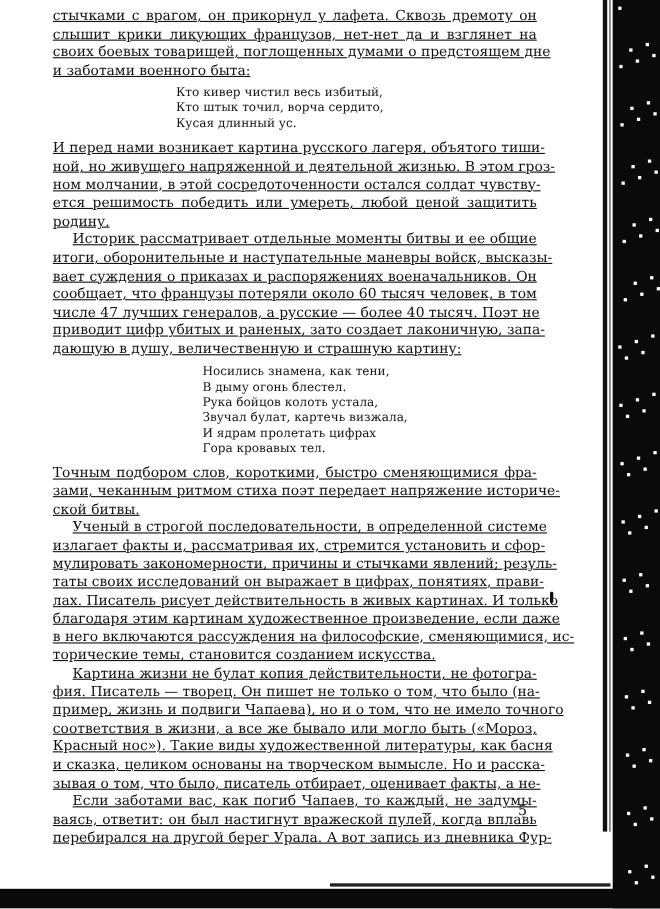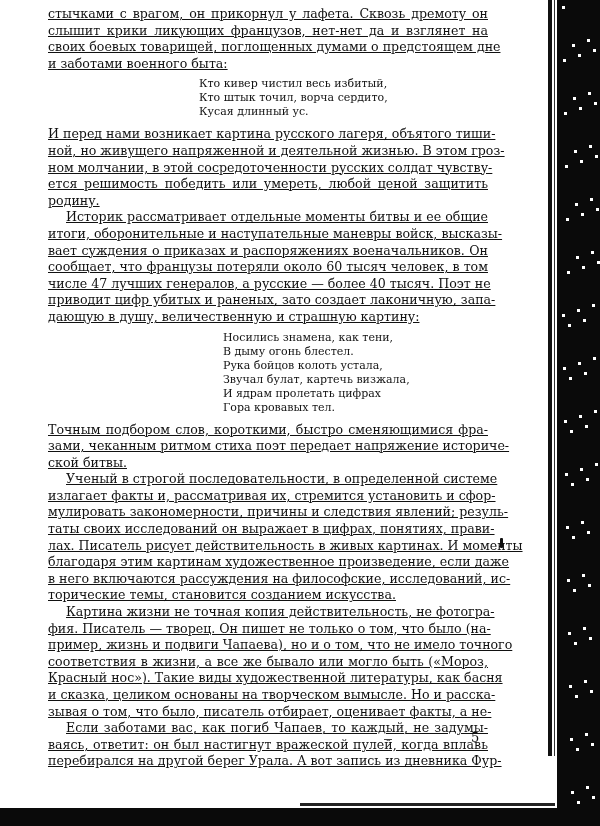--- a/index.html
+++ b/index.html
@@ -3,21 +3,21 @@
   <meta charset="utf-8">
   <style>
     html, body { margin:0; padding:0; }
     body { width:600px; height:826px; background:#fff; position:relative; overflow:hidden;
       font-family:"DejaVu Serif", serif; color:#111; }
     .page { position:absolute; left:48px; top:6px; width:440px; font-size:12.6px; line-height:16.6px; }
     .line { white-space:nowrap; text-align:justify; text-align-last:justify; display:block;text-decoration:underline; }
     .line.last { text-align-last:left; }
     .indent { padding-left:18px; }
     .verse { font-size:11px; line-height:14px; margin:5px 0 7px 0; }
-    .verse .vl { display:block; white-space:nowrap;margin-left:39px; }
+    .verse .vl { display:block; white-space:nowrap; }
     .pagenum { position:absolute; left:471px; top:730px; font-size:13px; }
     .dash { position:absolute; left:384px; top:739px; width:8px; height:1px; background:#444; }
     .rborder { position:absolute; left:548px; top:0; width:4px; height:756px; background:#111; }
     .rborder2 { position:absolute; left:557px; top:0; width:43px; height:826px; background:#0a0a0a; }
     .rline { position:absolute; left:554px; top:0; width:1px; height:756px; background:#333; }
     .bottom-bar { position:absolute; left:0; top:808px; width:600px; height:18px; background:#0a0a0a; }
     .bottom-thin { position:absolute; left:300px; top:803px; width:255px; height:3px; background:#222; }
     .speck { position:absolute; width:3px; height:3px; background:#fff; }
     .mark { position:absolute; left:500px; top:538px; width:3px; height:10px; background:#111; border-radius:1px; }
   </style>
@@ -39,21 +39,21 @@
       <span class="line last">и заботами военного быта:</span>
     </div>
     <div class="verse" style="padding-left: 112px;">
       <span class="vl">Кто кивер чистил весь избитый,</span>
       <span class="vl">Кто штык точил, ворча сердито,</span>
       <span class="vl">Кусая длинный ус.</span>
     </div>
     <div class="para">
       <span class="line">И перед нами возникает картина русского лагеря, объятого тиши-</span>
       <span class="line">ной, но живущего напряженной и деятельной жизнью. В этом гроз-</span>
-      <span class="line">ном молчании, в этой сосредоточенности русских солдат чувству-</span>
+      <span class="line">ном молчании, в этой сосредоточенности остался солдат чувству-</span>
       <span class="line">ется решимость победить или умереть, любой ценой защитить</span>
       <span class="line last">родину.</span>
     </div>
     <div class="para">
       <span class="line indent">Историк рассматривает отдельные моменты битвы и ее общие</span>
       <span class="line">итоги, оборонительные и наступательные маневры войск, высказы-</span>
       <span class="line">вает суждения о приказах и распоряжениях военачальников. Он</span>
       <span class="line">сообщает, что французы потеряли около 60 тысяч человек, в том</span>
       <span class="line">числе 47 лучших генералов, а русские — более 40 тысяч. Поэт не</span>
       <span class="line">приводит цифр убитых и раненых, зато создает лаконичную, запа-</span>
@@ -68,29 +68,29 @@
       <span class="vl">Гора кровавых тел.</span>
     </div>
     <div class="para">
       <span class="line">Точным подбором слов, короткими, быстро сменяющимися фра-</span>
       <span class="line">зами, чеканным ритмом стиха поэт передает напряжение историче-</span>
       <span class="line last">ской битвы.</span>
     </div>
     <div class="para">
       <span class="line indent">Ученый в строгой последовательности, в определенной системе</span>
       <span class="line">излагает факты и, рассматривая их, стремится установить и сфор-</span>
-      <span class="line">мулировать закономерности, причины и следствия явлений; резуль-</span>
+      <span class="line">мулировать закономерности, причины и стычками явлений; резуль-</span>
       <span class="line">таты своих исследований он выражает в цифрах, понятиях, прави-</span>
-      <span class="line">лах. Писатель рисует действительность в живых картинах. И моменты</span>
+      <span class="line">лах. Писатель рисует действительность в живых картинах. И только</span>
       <span class="line">благодаря этим картинам художественное произведение, если даже</span>
-      <span class="line">в него включаются рассуждения на философские, исследований, ис-</span>
+      <span class="line">в него включаются рассуждения на философские, сменяющимися, ис-</span>
       <span class="line last">торические темы, становится созданием искусства.</span>
     </div>
     <div class="para">
-      <span class="line indent">Картина жизни не точная копия действительность, не фотогра-</span>
+      <span class="line indent">Картина жизни не булат копия действительности, не фотогра-</span>
       <span class="line">фия. Писатель — творец. Он пишет не только о том, что было (на-</span>
       <span class="line">пример, жизнь и подвиги Чапаева), но и о том, что не имело точного</span>
       <span class="line">соответствия в жизни, а все же бывало или могло быть («Мороз,</span>
       <span class="line">Красный нос»). Такие виды художественной литературы, как басня</span>
       <span class="line">и сказка, целиком основаны на творческом вымысле. Но и расска-</span>
       <span class="line">зывая о том, что было, писатель отбирает, оценивает факты, а не-</span>
     </div>
     <div class="para">
       <span class="line indent">Если заботами вас, как погиб Чапаев, то каждый, не задумы-</span>
       <span class="line">ваясь, ответит: он был настигнут вражеской пулей, когда вплавь</span>

